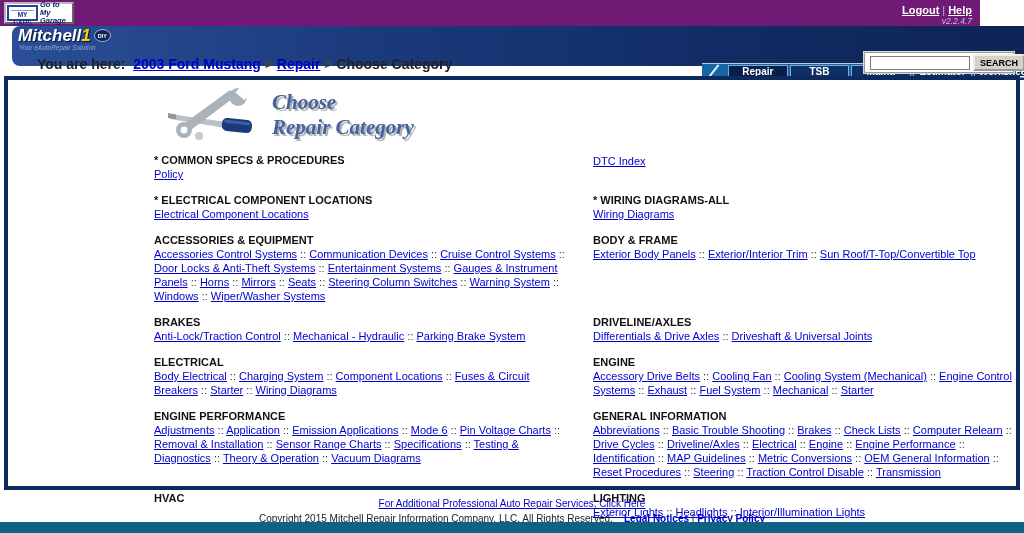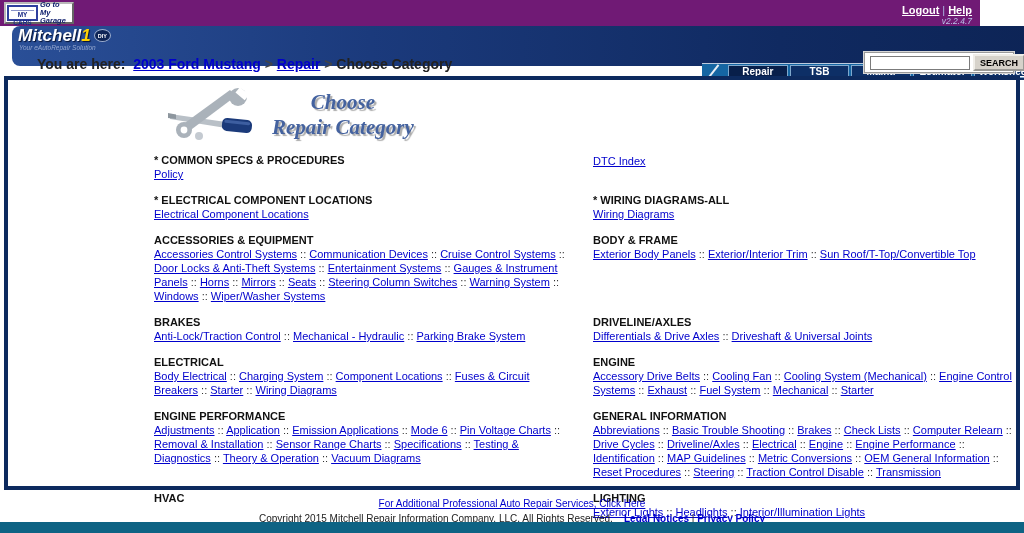--- a/index.html
+++ b/index.html
@@ -77,21 +77,21 @@
   }
 
   
   .main-box {
     position:absolute; top:76px; left:4px; width:1016px; height:414px;
     background:#fff; border:4px solid #0d2a5e;
   }
   .title-wrap { display:flex; align-items:flex-start; margin:8px 0 0 158px; height:58px; }
   .title-text {
     margin-left:14px; font-family:"Liberation Serif", serif; font-weight:bold; font-style:italic;
-    font-size:21px; line-height:25px; color:#44629f; text-shadow:2px 2px 1px #ababab; padding-top:2px;text-align:center;
+    font-size:21px; line-height:25px; color:#44629f; text-shadow:2px 2px 1px #ababab; padding-top:2px;
   }
 
   
   .cat-table { margin:8px 0 0 102px; }
   .cat-row { display:flex; margin-bottom:13px;margin-left:44px; }
   .cat-cell { width:440px; padding-right:18px; }
   .cat-cell.right { width:424px; padding-right:0; }
   .cat-head { font-size:11px; font-weight:bold; color:#111; margin-bottom:1px; }
   .cat-links { font-size:11px; line-height:14px; color:#333; }
   .cat-link { color:#0000cc; text-decoration:underline; }

